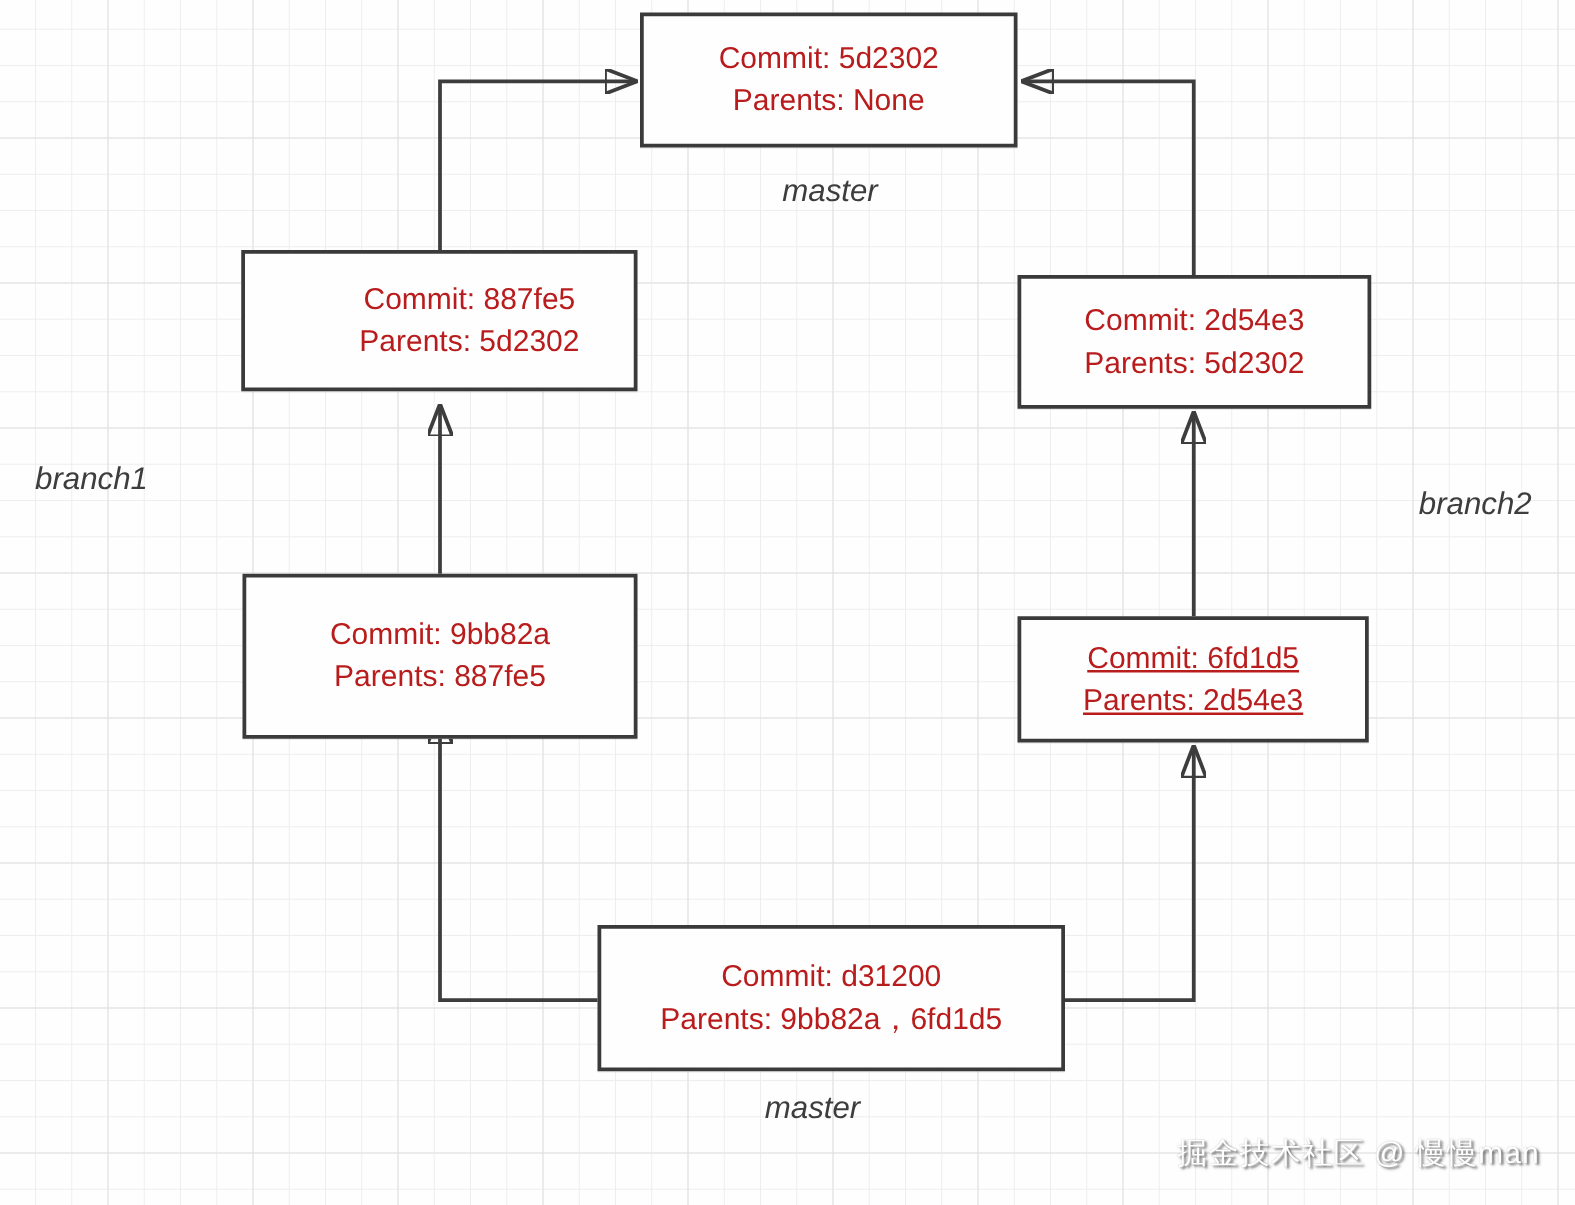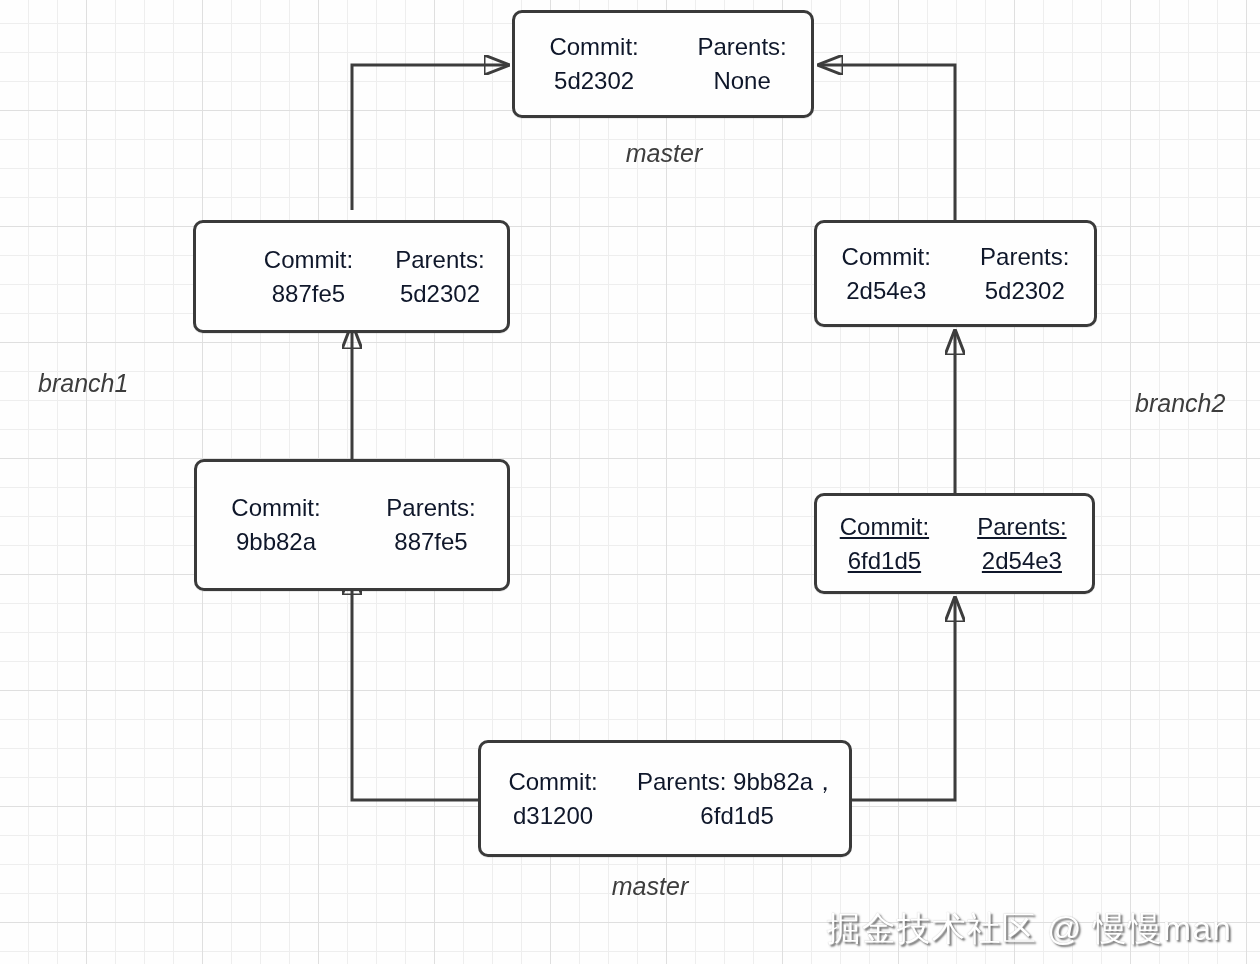--- a/index.html
+++ b/index.html
@@ -37,53 +37,53 @@
     fill: none;
     stroke: #3d3d3d;
     stroke-width: 3;
     stroke-linejoin: miter;
   }
   .commit-node {
     position: absolute;
     box-sizing: border-box;
     background: #fefefe;
     border: 3px solid #3a3a3a;
-    border-radius: 10px;
+    border-radius: 0;
     display: flex;
-    flex-direction: row;
+    flex-direction: column;
     align-items: center;
     justify-content: center;
     text-align: center;
-    color: #0f172a;
+    color: #b91c1c;
     font-size: 24px;
     line-height: 34px;
     box-shadow: 0 1px 0 rgba(0,0,0,0.08);
   }
   .node-top     { left: 512px; top: 10px;  width: 302px; height: 108px; }
-  .node-887fe5  { left: 193px; top: 220px; width: 317px; height: 113px; padding-left: 48px; }
+  .node-887fe5  { left: 193px; top: 200px; width: 317px; height: 113px; padding-left: 48px; }
   .node-2d54e3  { left: 814px; top: 220px; width: 283px; height: 107px; }
   .node-9bb82a  { left: 194px; top: 459px; width: 316px; height: 132px; }
   .node-6fd1d5  { left: 814px; top: 493px; width: 281px; height: 101px; text-decoration: underline; }
   .node-d31200  { left: 478px; top: 740px; width: 374px; height: 117px; }
   .branch-label {
     position: absolute;
     color: #3d3d3d;
     font-size: 25px;
     white-space: nowrap;
     font-style: italic;
   }
   .label-master-top    { left: 564px;  top: 139px; width: 200px; text-align: center; }
-  .label-branch1       { left: 28px;   top: 369px; margin-left: 10px; }
+  .label-branch1       { left: 28px;   top: 369px; }
   .label-branch2       { left: 1135px; top: 389px; }
   .label-master-bottom { left: 550px;  top: 872px; width: 200px; text-align: center; }
   .watermark {
     position: absolute;
     right: 28px;
     top: 906px;
-    font-size: 34px;
+    font-size: 24px;
     color: #ffffff;
     letter-spacing: 1px;
     text-shadow: 2px 2px 2px rgba(90, 90, 90, 0.85), 0 0 1px rgba(120,120,120,0.5);
     white-space: nowrap;
   }
 </style>
 </head>
 <body>
 
 <div class="canvas">

